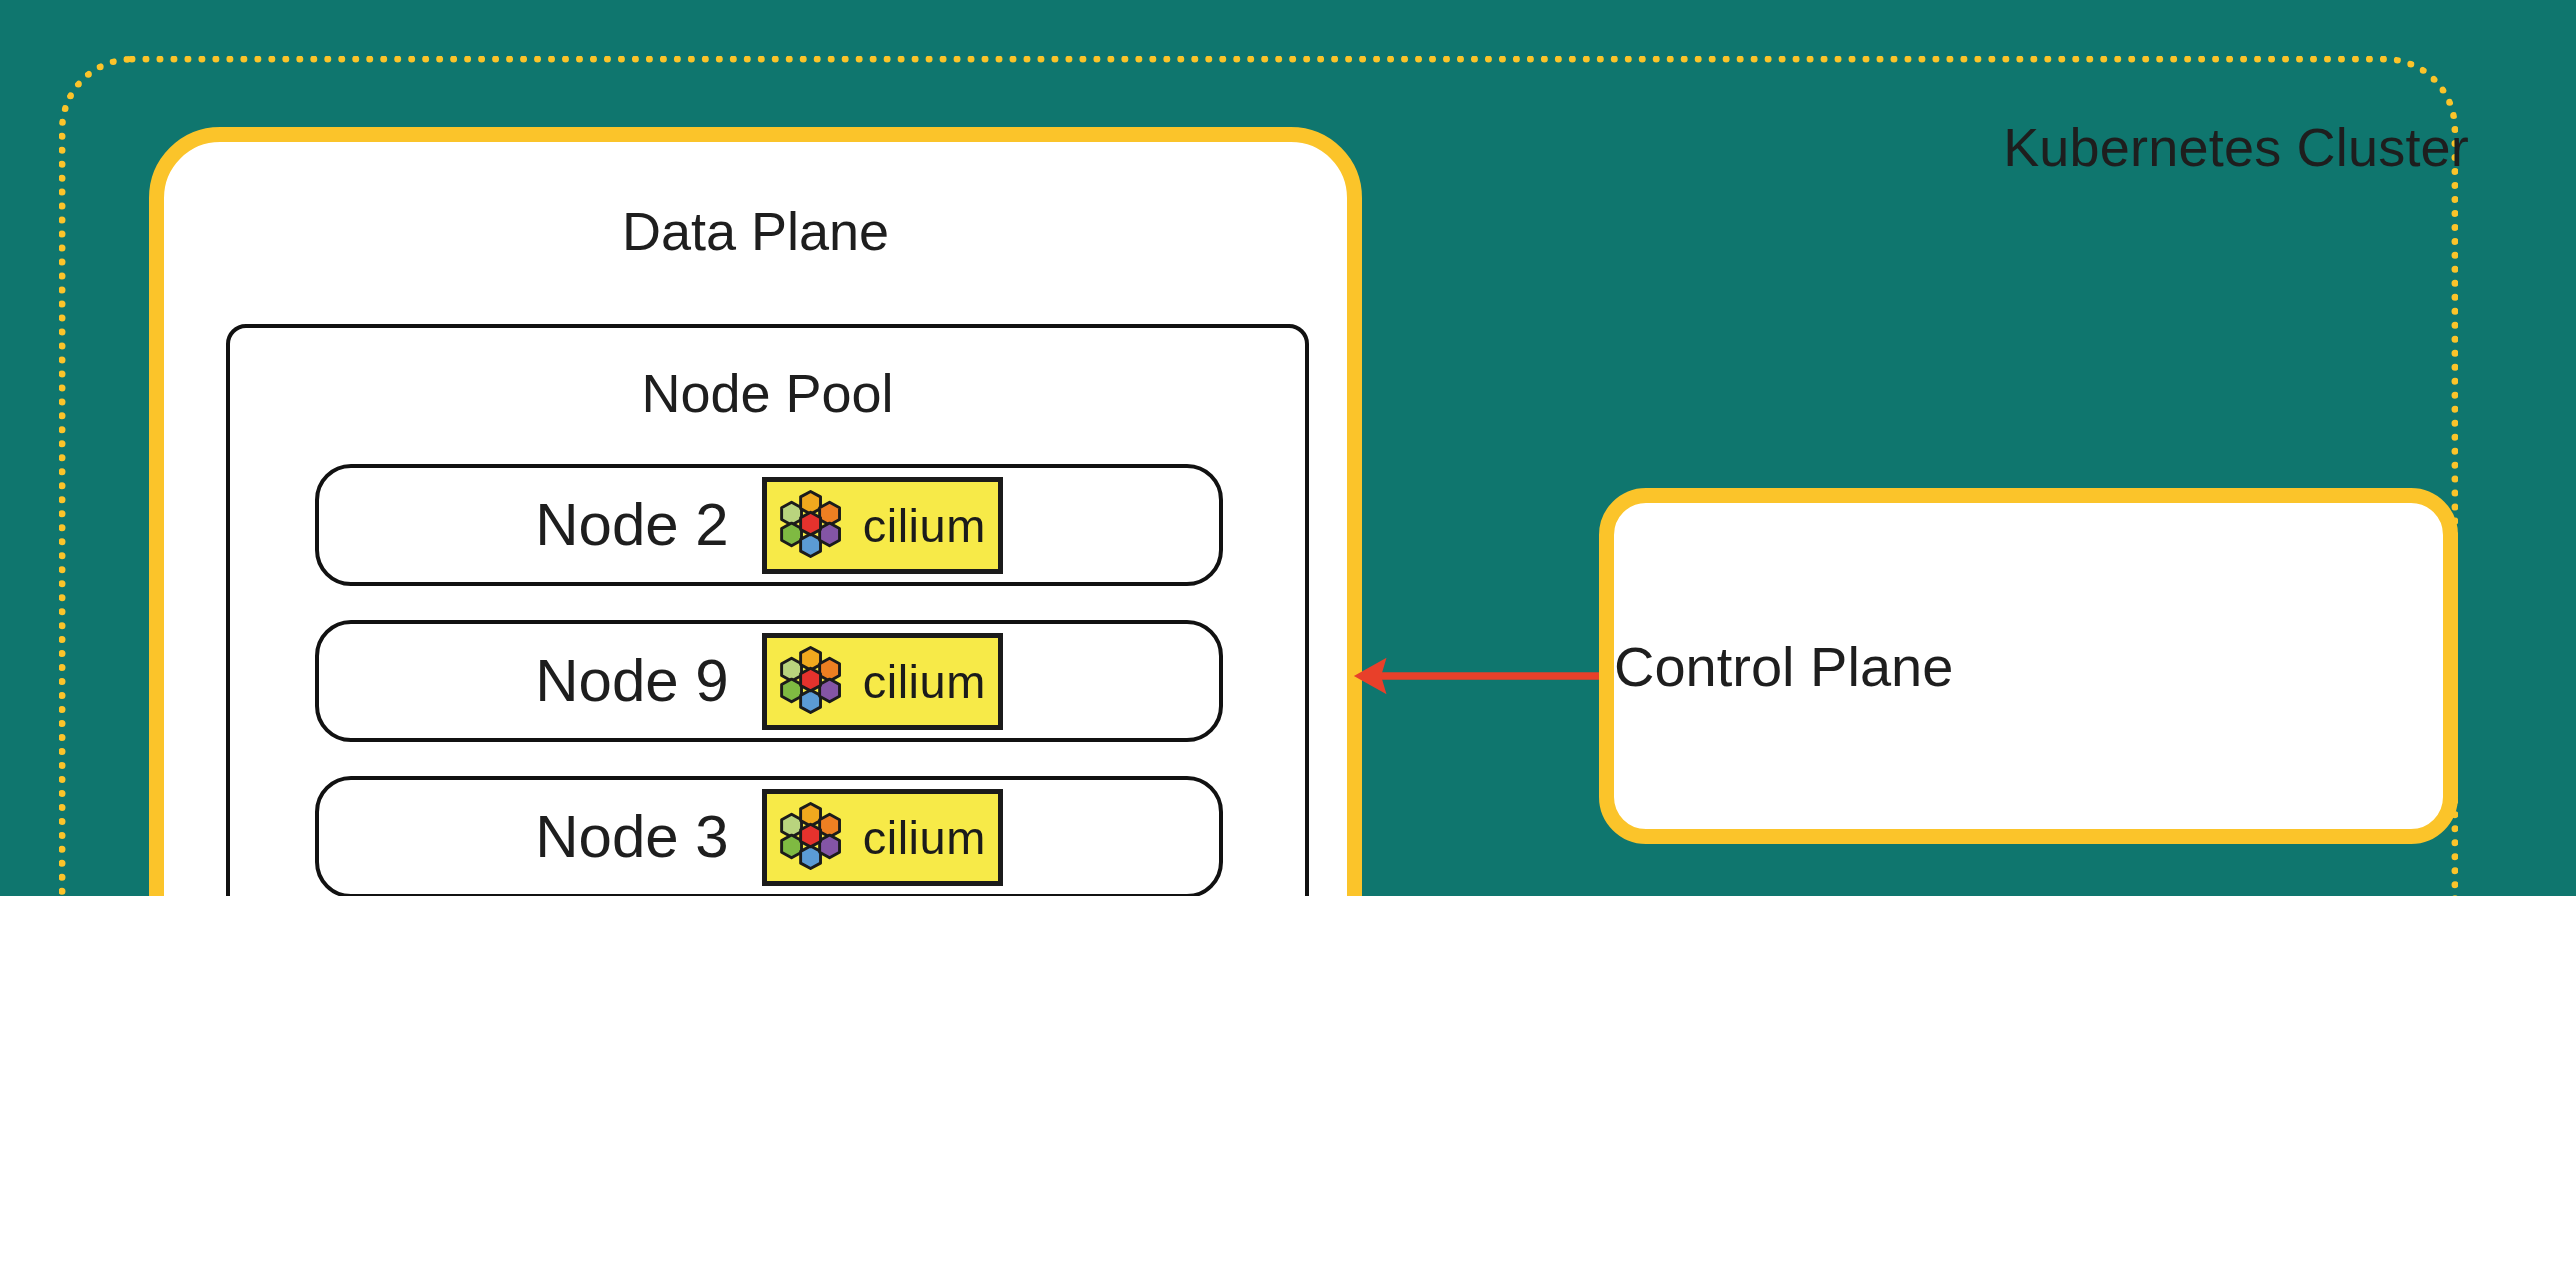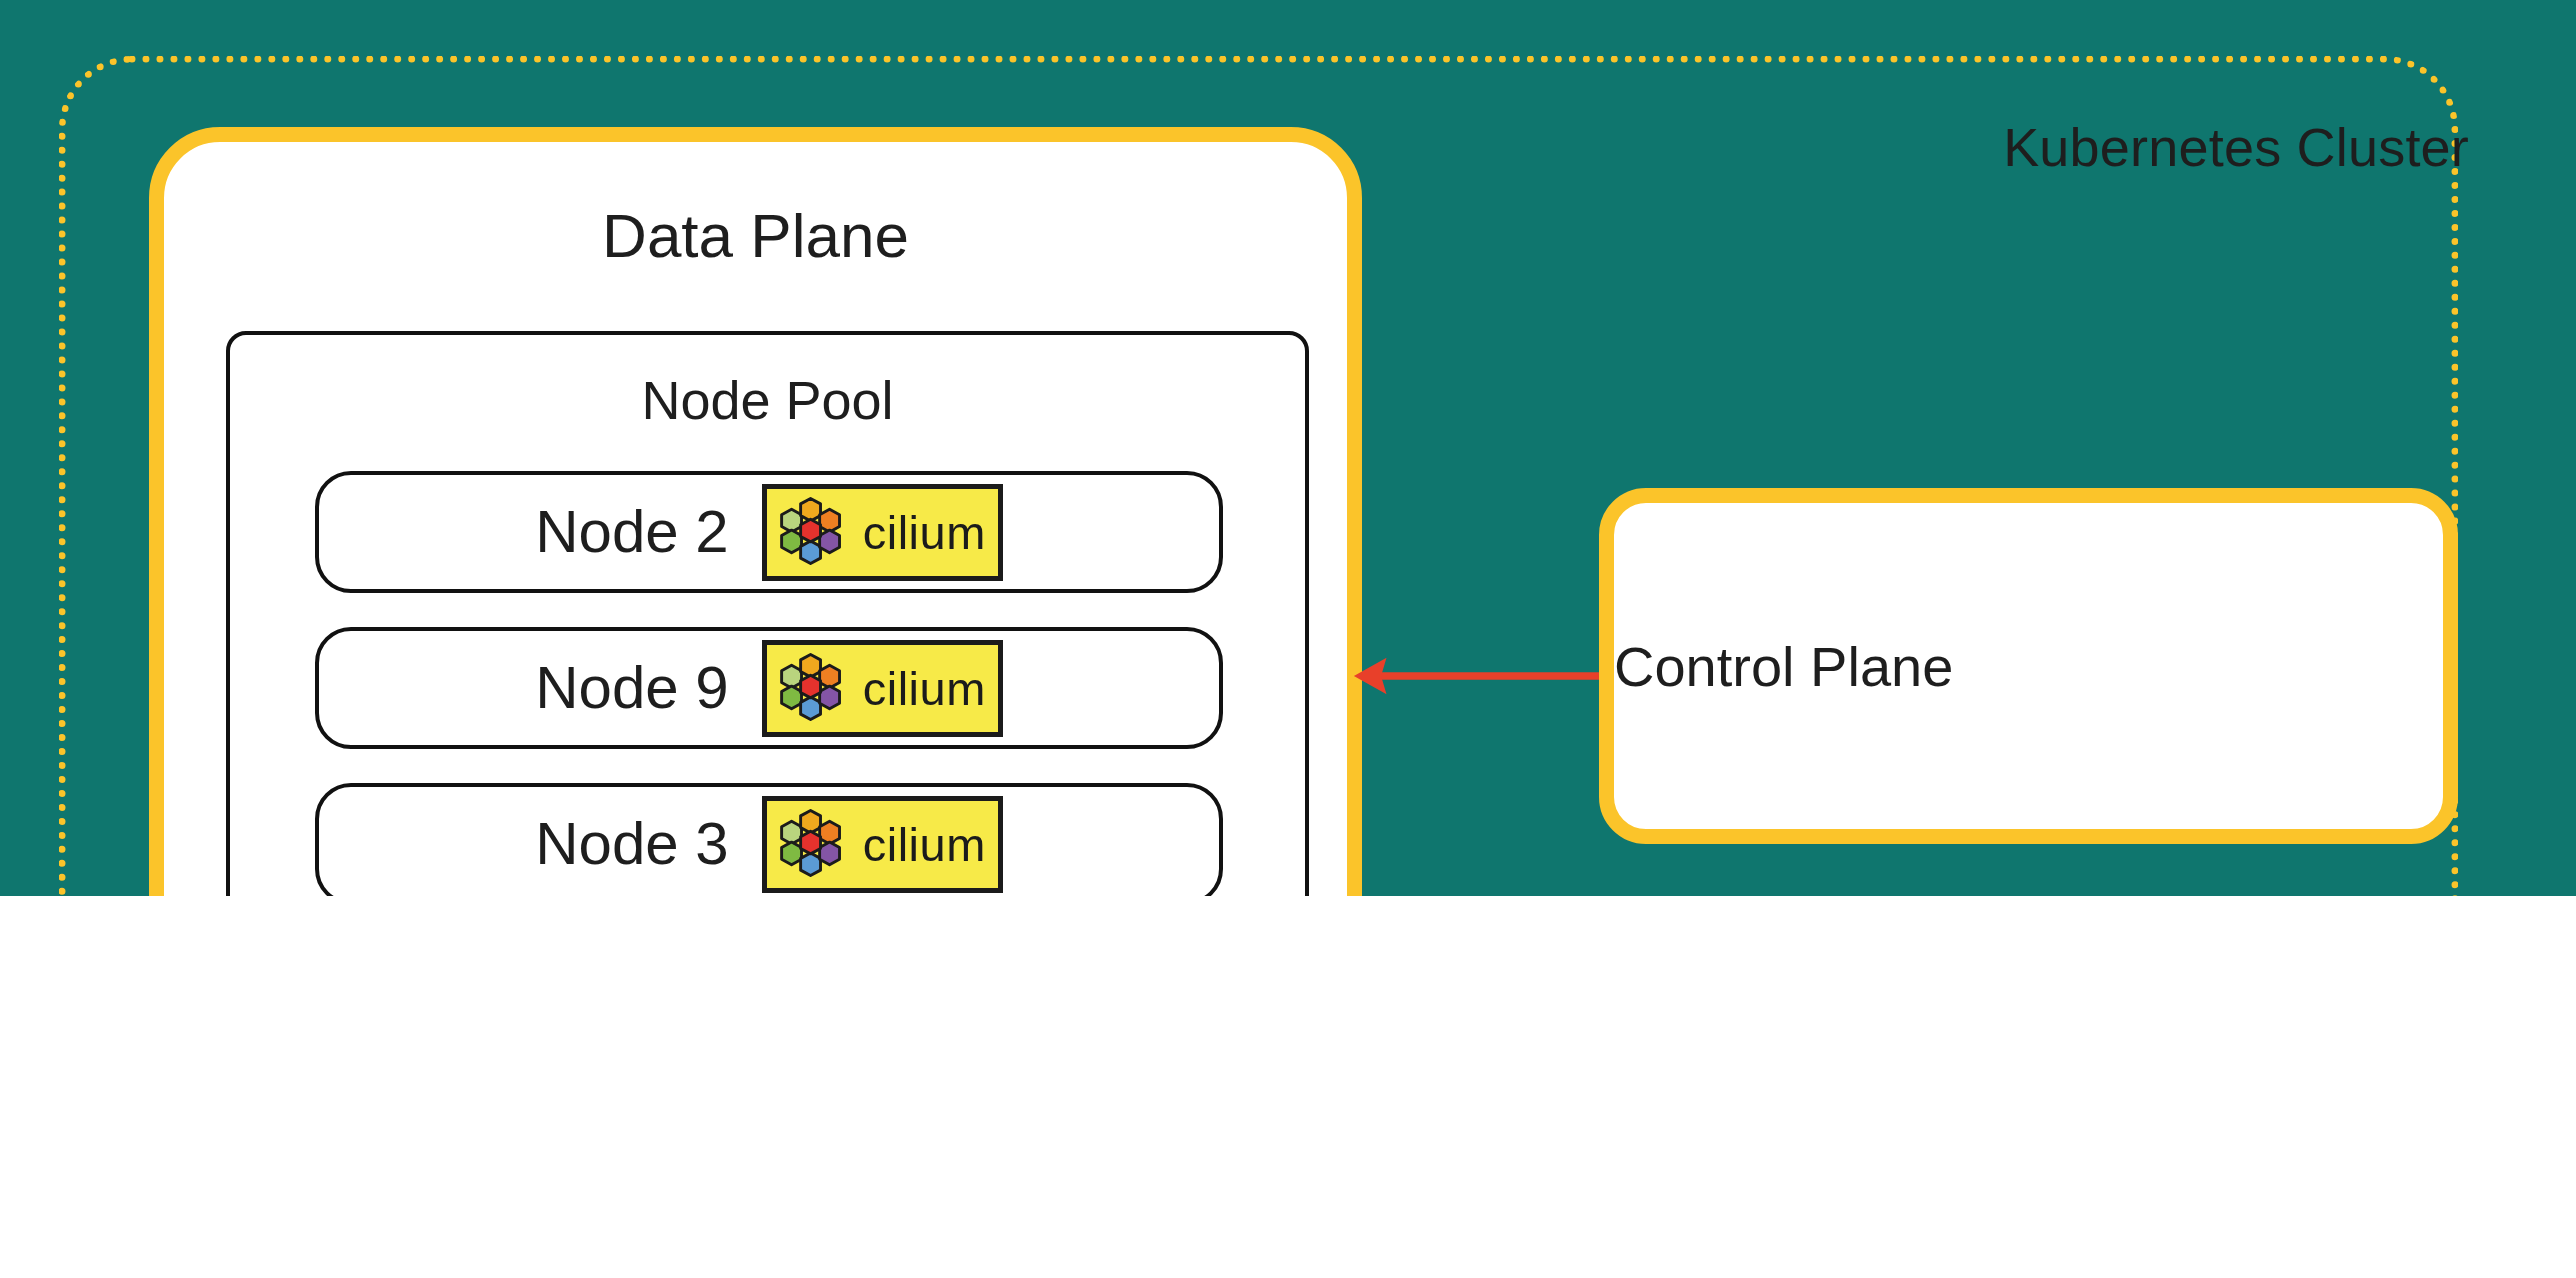--- a/index.html
+++ b/index.html
@@ -52,29 +52,29 @@
     border-radius: 71px;
     box-sizing: border-box;
     background: #ffffff;
   }
   .data-plane-label {
     position: absolute;
     left: 0;
     right: 0;
     top: 58px;
     text-align: center;
-    font-size: 62px;
+    font-size: 54px;
     color: #1e1e1e;
   }
 
   
   .node-pool-box {
     position: absolute;
     left: 62px;
-    top: 189px;
+    top: 182px;
     width: 1083px;
     height: 791px;
     border: 4.5px solid #111111;
     border-radius: 20px;
     box-sizing: border-box;
     background: #ffffff;
   }
   .node-pool-label {
     position: absolute;
     left: 0;

